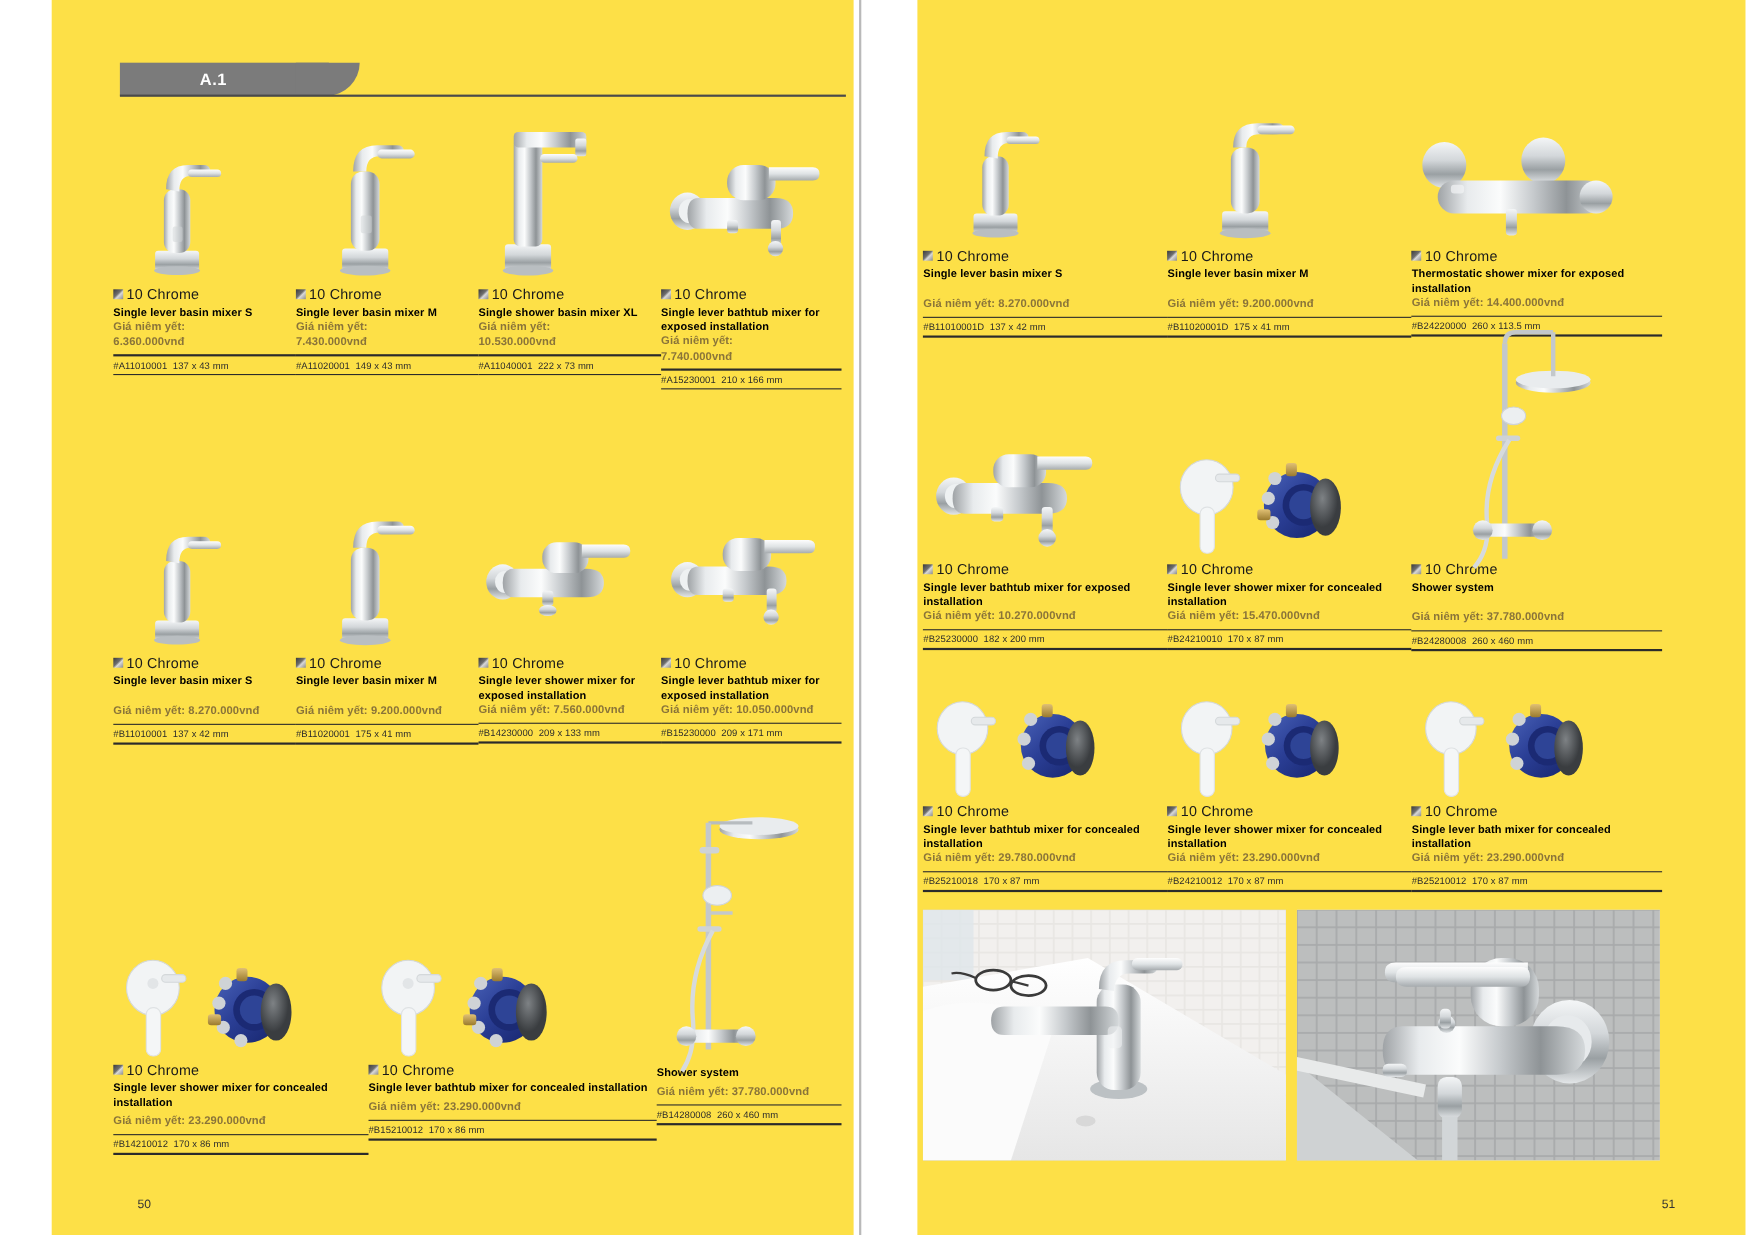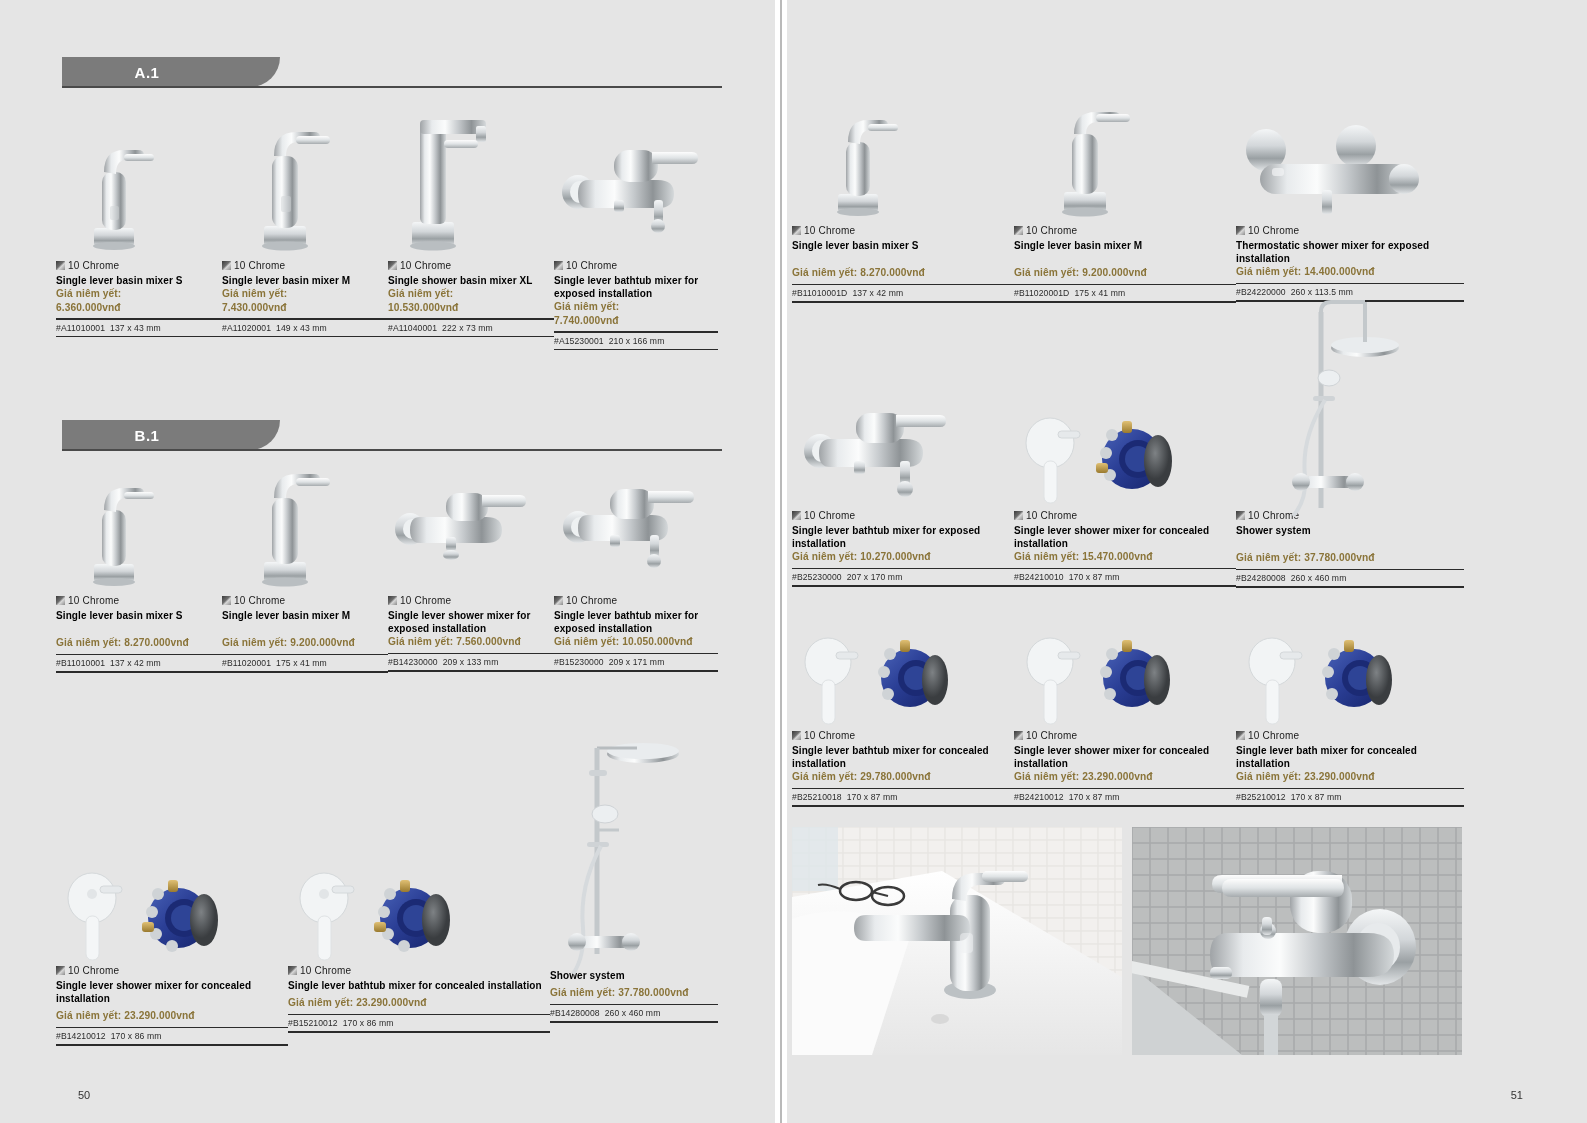--- a/index.html
+++ b/index.html
@@ -6,21 +6,21 @@
   * { box-sizing: border-box; }
   html, body { margin:0; padding:0; }
   body {
     width: 1587px; height: 1123px;
     background: #ffffff;
     font-family: "Liberation Sans", sans-serif;
     overflow: hidden;
     position: relative;
   }
   .spread { display: flex; width:1587px; height:1123px; position:relative; }
-  .page { position: relative; height: 1123px; background:#e5e5e5; }
+  .page { position: relative; height: 1123px; background:#fde047;margin-left:47px; }
   .page-left  { width: 775px; }
   .gutter { width: 12px; height:1123px; position:relative; }
   .gutter:before{
     content:""; position:absolute; left:5px; top:0; width:2px; height:1123px;
     background:#b9b9b9;
   }
   .page-right { width: 800px; }
 
   
   .sec-head { position:absolute; height:30px; }
@@ -39,21 +39,21 @@
   .sec-rule{
     position:absolute; left:0; top:29px; height:1.5px; background:#4a4a4a;
   }
 
   
   .row { position:absolute; display:flex; }
   .cell { position:relative; }
   .img-box { position:relative; width:100%; display:flex; align-items:flex-end; }
   .swatch-line{
     display:flex; align-items:center; gap:3px;
-    font-size:10px; color:#1a1a1a; margin-bottom:3px; letter-spacing:.2px;
+    font-size:13px; color:#1a1a1a; margin-bottom:3px; letter-spacing:.2px;
   }
   .swatch{
     width:9px; height:9px; display:inline-block;
     background:linear-gradient(135deg,#3b3b3b 0%,#6e6e6e 45%,#d8d8d8 60%,#8a8a8a 100%);
   }
   .p-title{
     font-size:10px; font-weight:bold; color:#000; line-height:1.32;
     letter-spacing:.1px;
   }
   .p-price{
@@ -230,26 +230,20 @@
         <div class="p-price">7.740.000vnđ</div>
         <div class="p-rule"></div>
         <div class="p-code">
           <span>#A15230001</span>
           &nbsp;<span>210 x 166 mm</span>
         </div>
         <div class="p-rule-bottom"></div>
       </div>
     </div>
 
-    <div class="sec-head" style="left:62px; top:420px; width:660px;">
-      <div class="sec-tab">
-        <span>B.1</span>
-      </div>
-      <div class="sec-rule" style="width:660px;"></div>
-    </div>
 
     <div class="row" style="left:56px; top:470px; width:662px;">
 
       <div class="cell" style="width:166px;">
         <div class="img-box" style="height:125px;">
           <svg class="art" width="120" height="125" viewBox="0 0 120 125" style="margin-left:2px">
             <rect x="36" y="94" width="40" height="18" rx="3" fill="url(#chrV)"></rect>
             <ellipse cx="56" cy="112" rx="21" ry="4" fill="#b9bec1"></ellipse>
             <rect x="44" y="40" width="24" height="56" rx="10" fill="url(#chr)"></rect>
             <path d="M46 40 q0-22 20-22 h14 q6 0 6 5 t-6 5 h-12 q-10 0-10 14z" fill="url(#chr)"></path>
@@ -588,21 +582,21 @@
           <span>10 Chrome</span>
         </div>
         <div class="p-title">Single lever bathtub mixer for exposed installation</div>
         <div class="p-price">
           <span>Giá niêm yết:</span>
           <span>10.270.000vnđ</span>
         </div>
         <div class="p-rule"></div>
         <div class="p-code">
           <span>#B25230000</span>
-          &nbsp;<span>207 x 170 mm</span>
+          &nbsp;<span>182 x 200 mm</span>
         </div>
         <div class="p-rule-bottom"></div>
       </div>
 
       <div class="cell" style="width:222px;">
         <div class="img-box" style="height:110px; align-items:center;">
           <svg class="art" width="190" height="105" viewBox="0 0 190 105" style="margin-left:4px">
             <ellipse cx="32" cy="40" rx="24" ry="25" fill="#f2f4f5" stroke="#d4d8da"></ellipse>
             <rect x="26" y="58" width="13" height="42" rx="6" fill="#f4f6f7" stroke="#dfe2e4"></rect>
             <rect x="40" y="28" width="22" height="7" rx="3.5" fill="#e6e9eb" stroke="#d4d8da"></rect>

